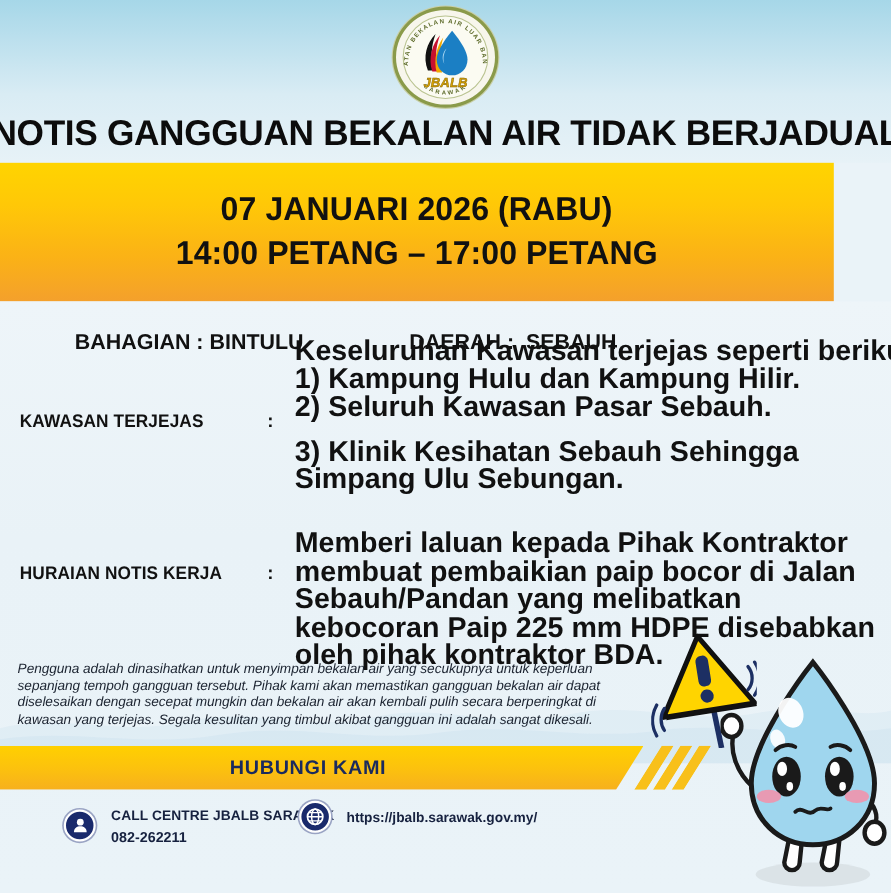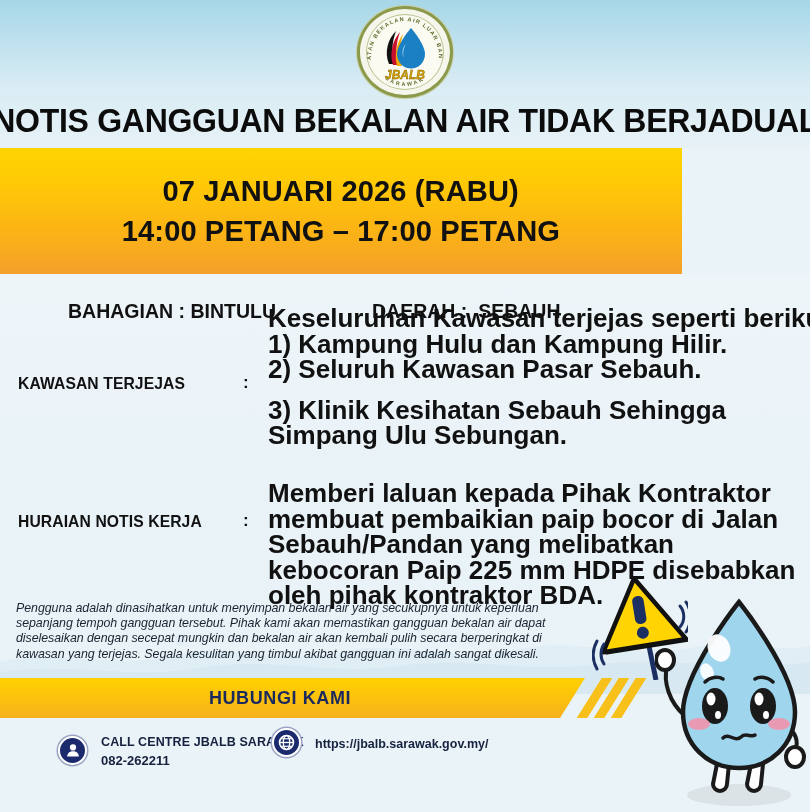--- a/index.html
+++ b/index.html
@@ -53,21 +53,21 @@
     font-weight: 700;
     letter-spacing: -0.3px;
     color: #0c0c0c;
     white-space: nowrap;
     transform: scaleX(0.985);
   }
 
   
   .date-banner {
     position: absolute; left: 0; top: 148px;
-    width: 682px; height: 126px;
+    width: 758px; height: 126px;
     background: linear-gradient(180deg, #ffd400 0%, #ffc807 30%, #fbb216 68%, #f4a02c 100%);
     display: flex; flex-direction: column;
     align-items: center; justify-content: center;
     gap: 6px;
   }
   .date-banner .line {
     font-size: 30px; font-weight: 700;
     color: #111; letter-spacing: 0.1px;
     white-space: nowrap;
     transform: scaleX(0.97);

